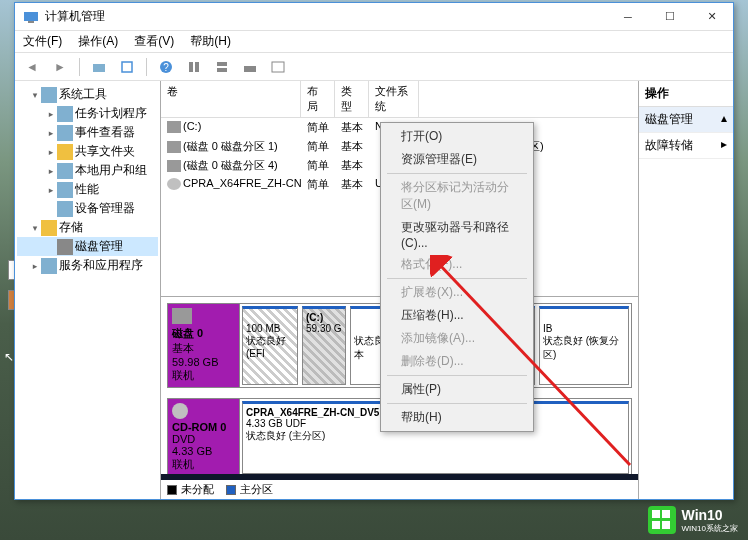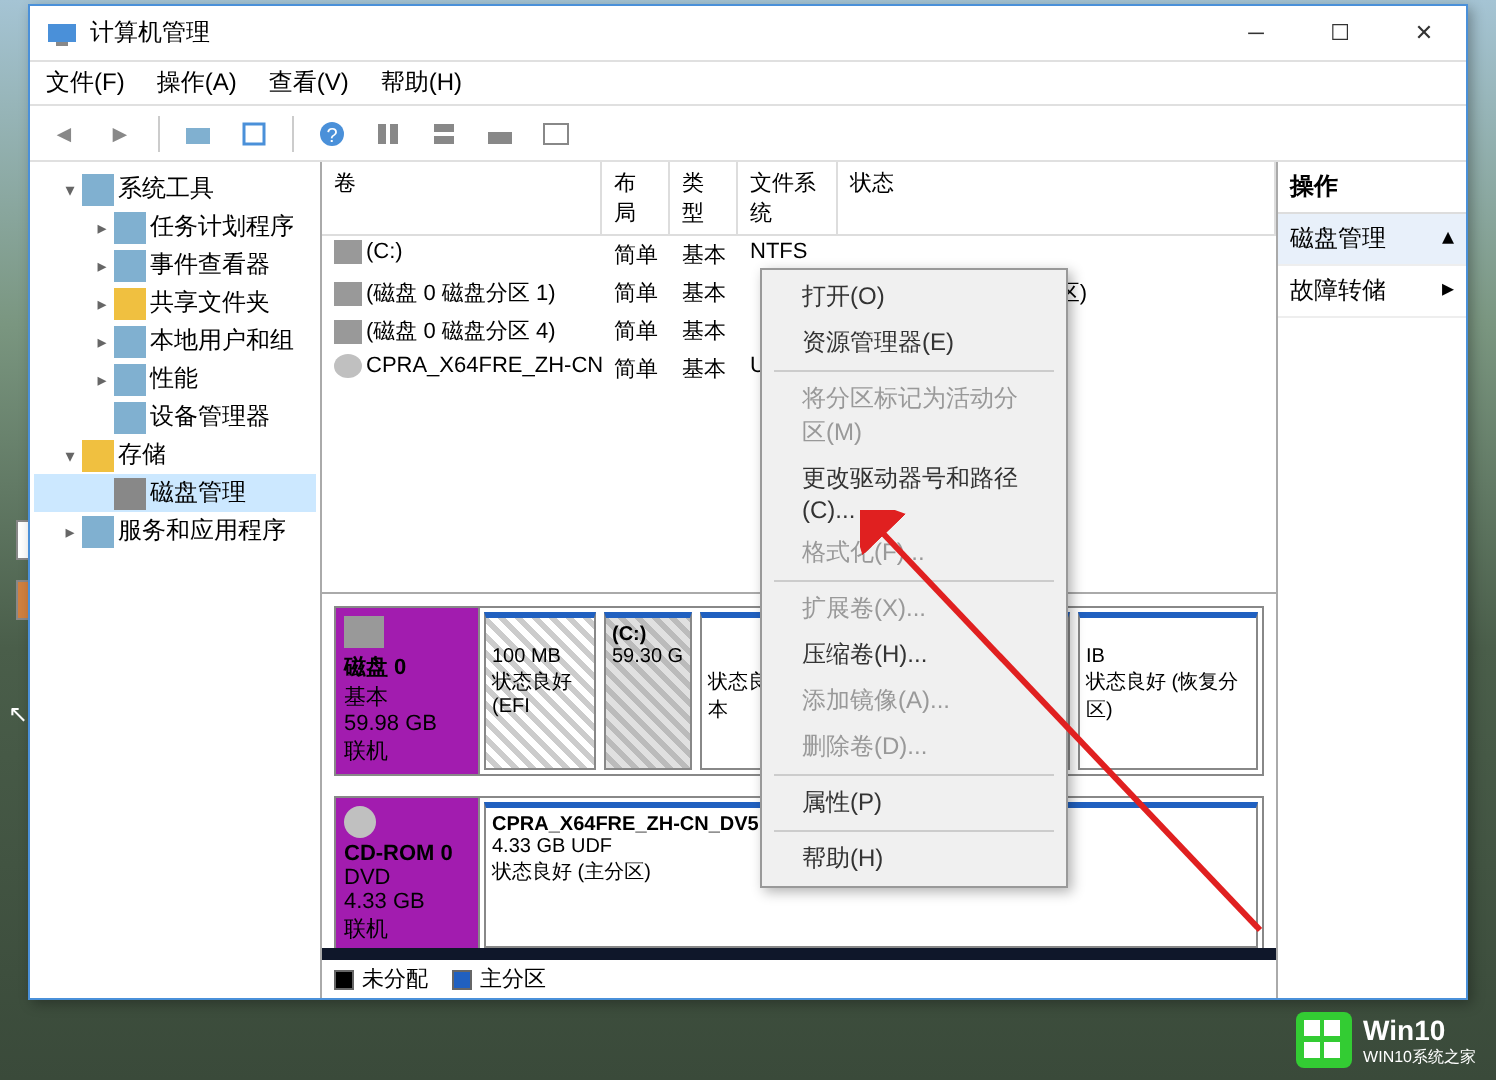--- a/index.html
+++ b/index.html
@@ -61,21 +61,21 @@
   .legend-item { display: flex; align-items: center; gap: 4px; }
   .legend-sw { width: 10px; height: 10px; border: 1px solid #666; }
   .legend-sw.un { background: #000; }
   .legend-sw.pr { background: #2060c0; }
 
   .actions-panel { width: 94px; background: #fff; font-size: 12px; }
   .actions-header { background: #fff; padding: 4px 6px; font-weight: bold; border-bottom: 1px solid #ddd; }
   .actions-item { padding: 4px 6px; border-bottom: 1px solid #eee; display: flex; justify-content: space-between; cursor: default; }
   .actions-item.group { background: #e8f0fa; }
 
-  .context-menu { position: absolute; left: 380px; top: 134px; width: 154px; background: #f0f0f0; border: 1px solid #999; box-shadow: 2px 2px 6px rgba(0,0,0,0.3); font-size: 12px; padding: 2px; z-index: 100; }
+  .context-menu { position: absolute; left: 380px; top: 122px; width: 154px; background: #f0f0f0; border: 1px solid #999; box-shadow: 2px 2px 6px rgba(0,0,0,0.3); font-size: 12px; padding: 2px; z-index: 100; }
   .cm-item { padding: 3px 18px; color: #333; }
   .cm-item.disabled { color: #999; }
   .cm-sep { height: 1px; background: #ccc; margin: 2px 4px; }
 
   .arrow { position: absolute; z-index: 200; pointer-events: none; }
 
   .watermark { position: absolute; right: 10px; bottom: 6px; display: flex; align-items: center; gap: 6px; color: #fff; font-size: 14px; font-weight: bold; }
   .wm-logo { width: 28px; height: 28px; background: #3c3; border-radius: 4px; display: flex; flex-wrap: wrap; padding: 4px; gap: 2px; }
   .wm-logo span { width: 8px; height: 8px; background: #fff; }
   .wm-text small { display: block; font-size: 8px; font-weight: normal; }
@@ -208,21 +208,20 @@
         </div>
     </div>
 
     <div class="center-panel">
       <div class="volume-list">
         <div class="vl-header">
           <div class="vl-header-cell" style="width:140px">卷</div>
           <div class="vl-header-cell" style="width:34px">布局</div>
           <div class="vl-header-cell" style="width:34px">类型</div>
           <div class="vl-header-cell" style="width:50px">文件系统</div>
-          <div class="vl-header-cell" style="flex:1">状态</div>
         </div>
         <div id="vl-rows">
             <div class="vl-row">
               <div class="vl-cell" style="width:140px"><span class="vl-icon"></span>(C:)</div>
               <div class="vl-cell" style="width:34px">简单</div>
               <div class="vl-cell" style="width:34px">基本</div>
               <div class="vl-cell" style="width:50px">NTFS</div>
             </div>
             <div class="vl-row">
               <div class="vl-cell" style="width:140px"><span class="vl-icon"></span>(磁盘 0 磁盘分区 1)</div>

